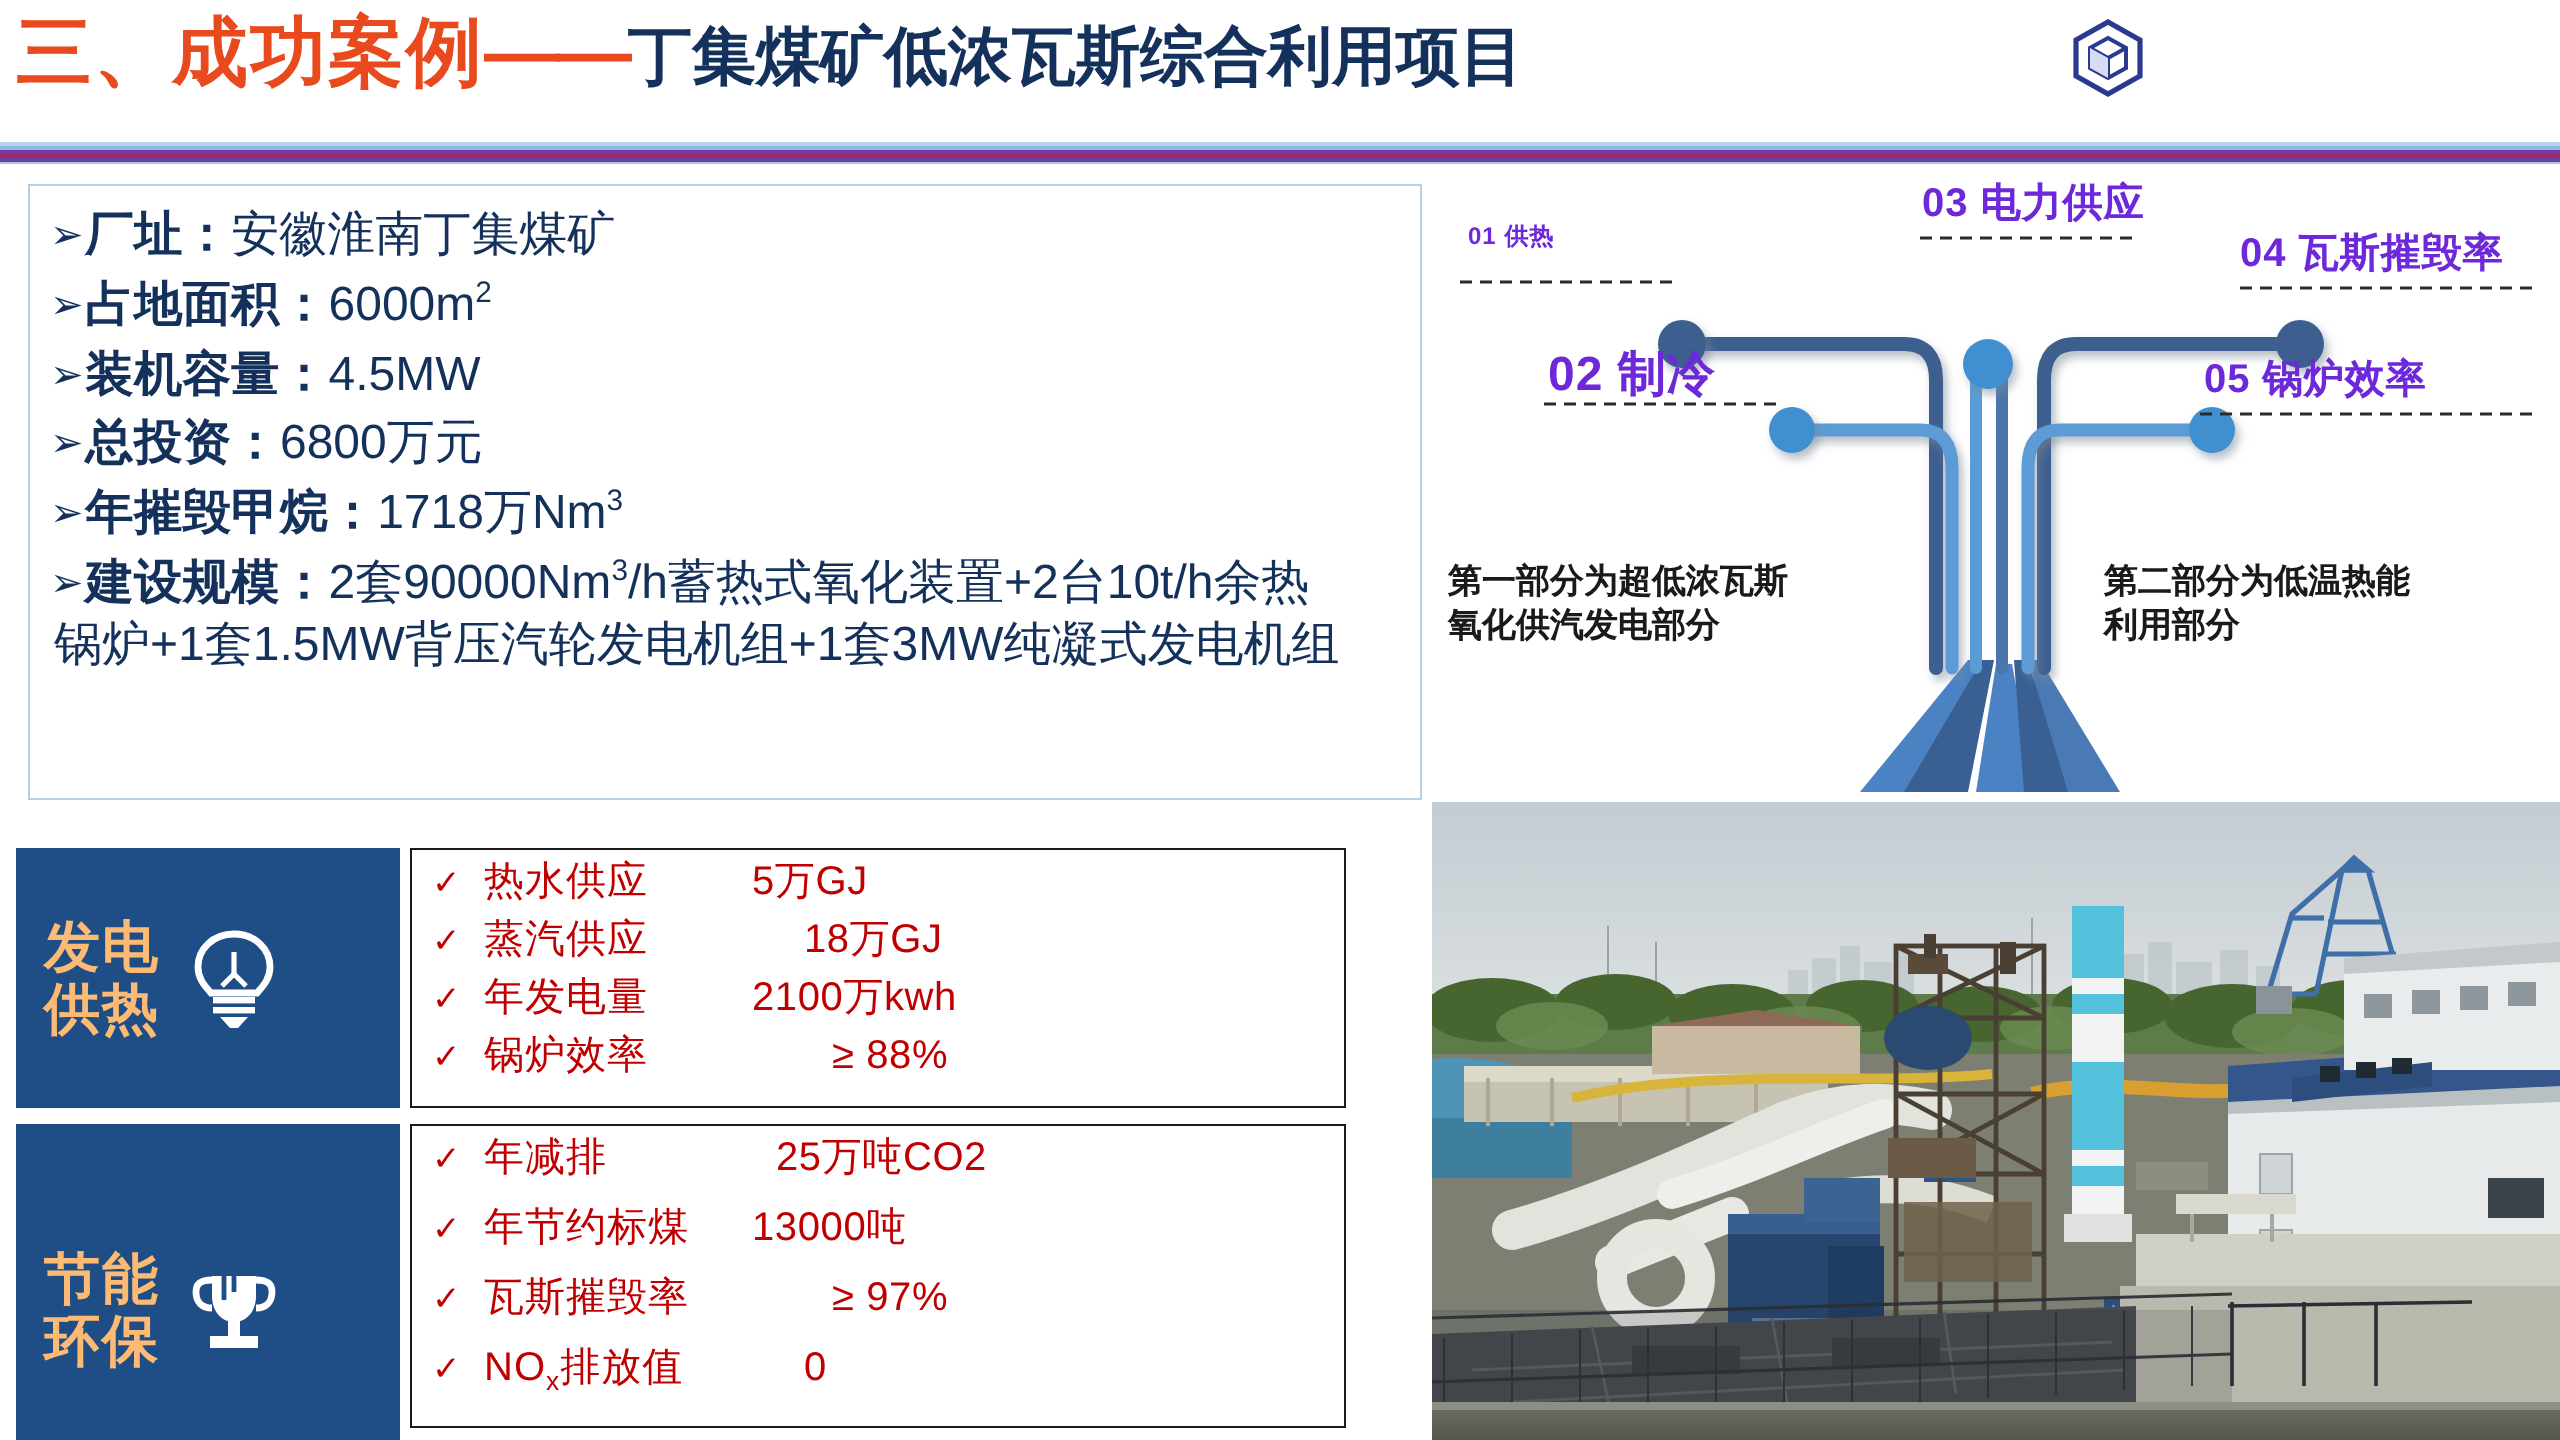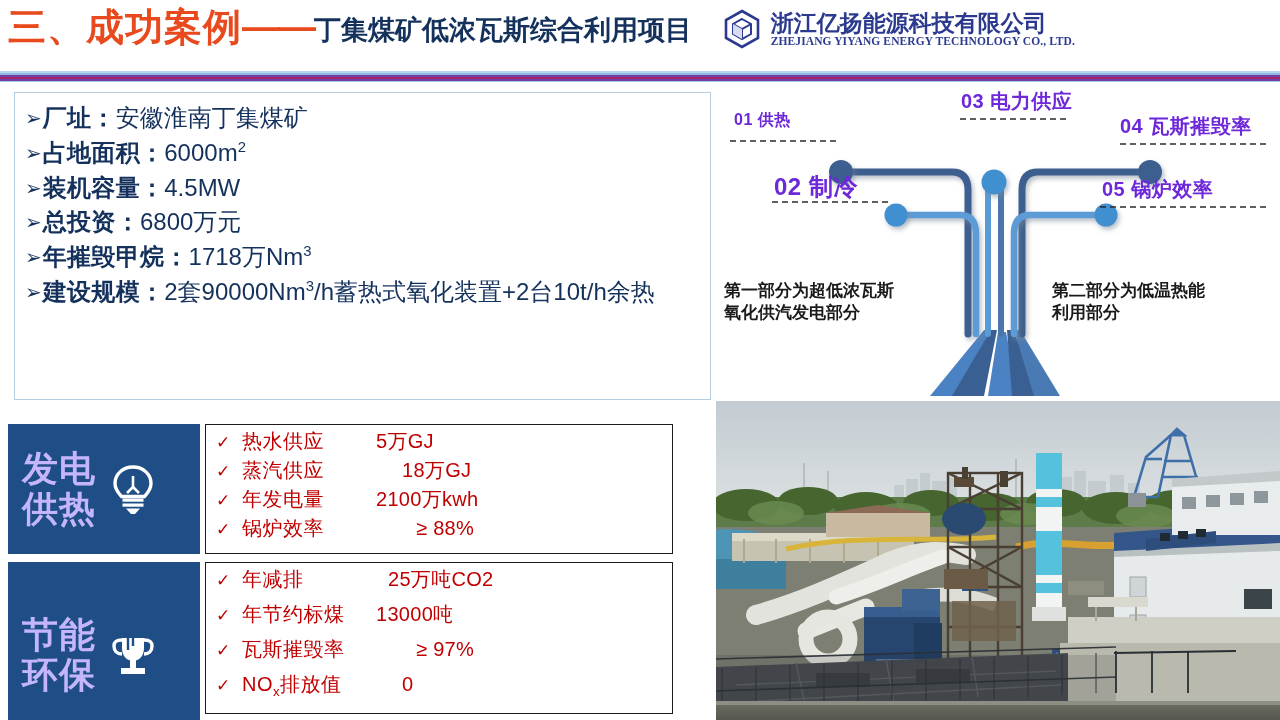--- a/index.html
+++ b/index.html
@@ -20,21 +20,21 @@
   }
   .title-main {
     font-size: 38px; font-weight: bold; color: #e8491d;
     letter-spacing: 1px; line-height: 1;
   }
   .title-dash {
     font-size: 38px; font-weight: bold; color: #e8491d; line-height: 1;
     letter-spacing: -2px;
   }
   .title-sub {
-    font-size: 27px; font-weight: bold; color: #14315c;
+    font-size: 32px; font-weight: bold; color: #14315c;
     line-height: 1; letter-spacing: 0px; padding-bottom: 2px;
   }
 
   .logo-block {
     position: absolute; right: 8px; top: 8px;
     display: flex; align-items: center; gap: 8px;
   }
   .logo-mark { width: 42px; height: 42px; flex: 0 0 42px; }
   .logo-text { display: flex; flex-direction: column; line-height: 1.05; }
   .logo-cn {
@@ -85,21 +85,21 @@
   
   .result-group { position: absolute; left: 8px; }
   .rg1 { top: 424px; }
   .rg2 { top: 562px; }
   .badge {
     position: absolute; left: 0; top: 0; width: 192px; height: 130px;
     background: #1f4e87; display: flex; align-items: center;
     padding-left: 14px; gap: 2px;
   }
   .badge-text {
-    color: #c4b5fd; font-weight: bold; font-size: 36px; line-height: 1.12;
+    color: #fdba74; font-weight: bold; font-size: 28px; line-height: 1.12;
     letter-spacing: 1px;
   }
   .badge-icon { width: 58px; height: 58px; flex: 0 0 58px; margin-left: 6px; }
   .metrics {
     position: absolute; left: 197px; top: 0; width: 468px; height: 130px;
     border: 1.4px solid #1a1a1a; background: #fff;
     padding: 6px 0 0 10px;
   }
   .metrics.tall { height: 152px; }
   .metric-row {
@@ -121,21 +121,21 @@
   .m-ind-4 { padding-left: 42px; }
 
   
   .diagram { position: absolute; left: 716px; top: 84px; width: 564px; height: 314px; background: #fff; }
   .diagram svg { position: absolute; left: 0; top: 0; }
   .dlabel {
     position: absolute; font-weight: bold; color: #6d28d9;
     white-space: nowrap; letter-spacing: 0.5px;
   }
   .dlabel .num { font-family: "Liberation Sans", sans-serif; }
-  .dl-01 { left: 18px; top: 26px; font-size: 16px; }
+  .dl-01 { left: 18px; top: 26px; font-size: 12px; }
   .dl-02 { left: 58px; top: 87px; font-size: 24px; }
   .dl-03 { left: 245px; top: 4px; font-size: 20px; }
   .dl-04 { left: 404px; top: 29px; font-size: 20px; }
   .dl-05 { left: 386px; top: 92px; font-size: 20px; }
   .dnote {
     position: absolute; font-weight: bold; color: #1a1a1a;
     font-size: 17px; line-height: 1.28; white-space: nowrap;
   }
   .dn-1 { left: 8px; top: 196px; }
   .dn-2 { left: 336px; top: 196px; }
@@ -162,24 +162,20 @@
     <div class="logo-block">
       <span class="logo-mark">
         <svg viewBox="0 0 42 42" width="42" height="42">
           <polygon points="21,3 37,12 37,30 21,39 5,30 5,12" fill="none" stroke="#2b3a8f" stroke-width="2.6"></polygon>
           <polygon points="21,11 30,16 30,26 21,31 12,26 12,16" fill="none" stroke="#2b3a8f" stroke-width="2"></polygon>
           <path d="M12,16 L21,21 L30,16" fill="none" stroke="#2b3a8f" stroke-width="2"></path>
           <path d="M21,21 L21,31" fill="none" stroke="#2b3a8f" stroke-width="2"></path>
           <polygon points="12,16 21,21 21,31 12,26" fill="#d8dcf0"></polygon>
         </svg>
       </span>
-      <span class="logo-text">
-        <span class="logo-cn">浙江亿扬能源科技有限公司</span>
-        <span class="logo-en">ZHEJIANG YIYANG ENERGY TECHNOLOGY CO., LTD.</span>
-      </span>
     </div>
   </div>
 
   <div class="divider">
     <div class="s d1"></div>
       <div class="s d2"></div>
       <div class="s d3"></div>
     <div class="s d4"></div>
       <div class="s d5"></div>
       <div class="s d6"></div>
@@ -216,20 +212,21 @@
       <span class="info-label">年摧毁甲烷：</span>
       <span class="info-val"><span>1718万Nm</span><sup>3</sup></span>
     </div>
 
     <div class="info-line info-line-multi">
       <span class="arrow-bullet">➢</span>
       <span class="info-label">建设规模：</span>
       <span class="info-val"><span>2套90000Nm</span><sup>3</sup><span>/h蓄热式氧化装置+2台10t/h余热</span></span>
     </div>
 
+    <div class="info-wrap-line">锅炉+1套1.5MW背压汽轮发电机组+1套3MW纯凝式发电机组</div>
   </div>
 
   <div class="result-group rg1" style="width:665px;height:130px;">
     <div class="badge">
       <span class="badge-text">
         <span>发电</span><br>
         <span>供热</span>
       </span>
       <span class="badge-icon">
         <svg viewBox="0 0 58 58" width="58" height="58">

